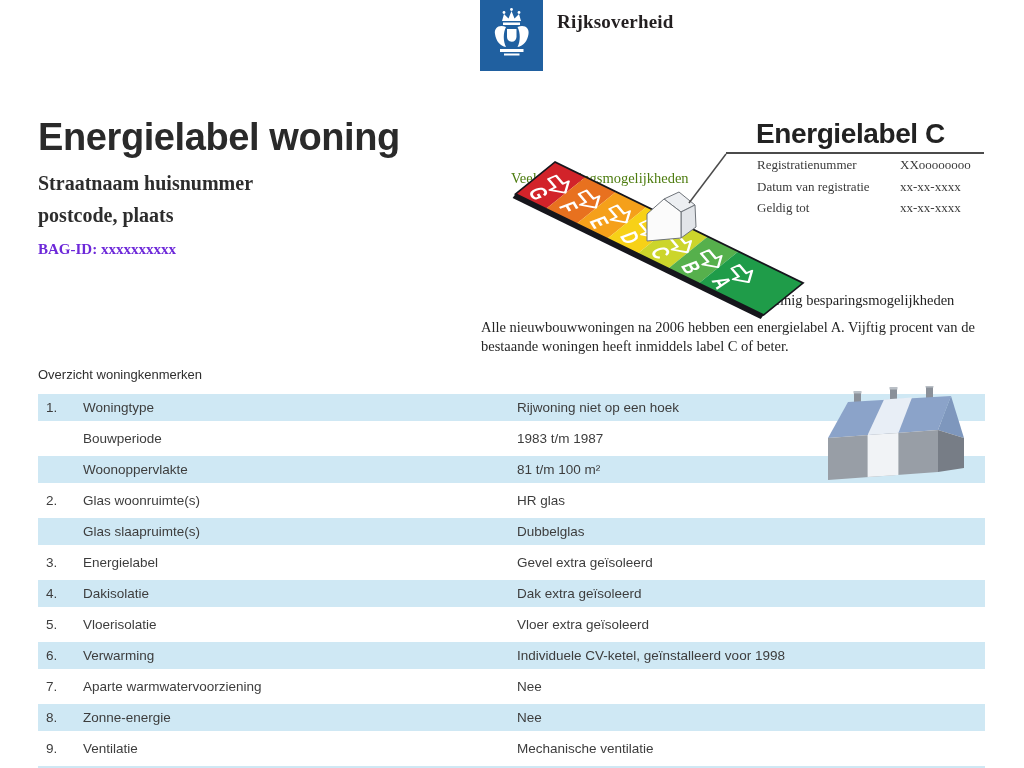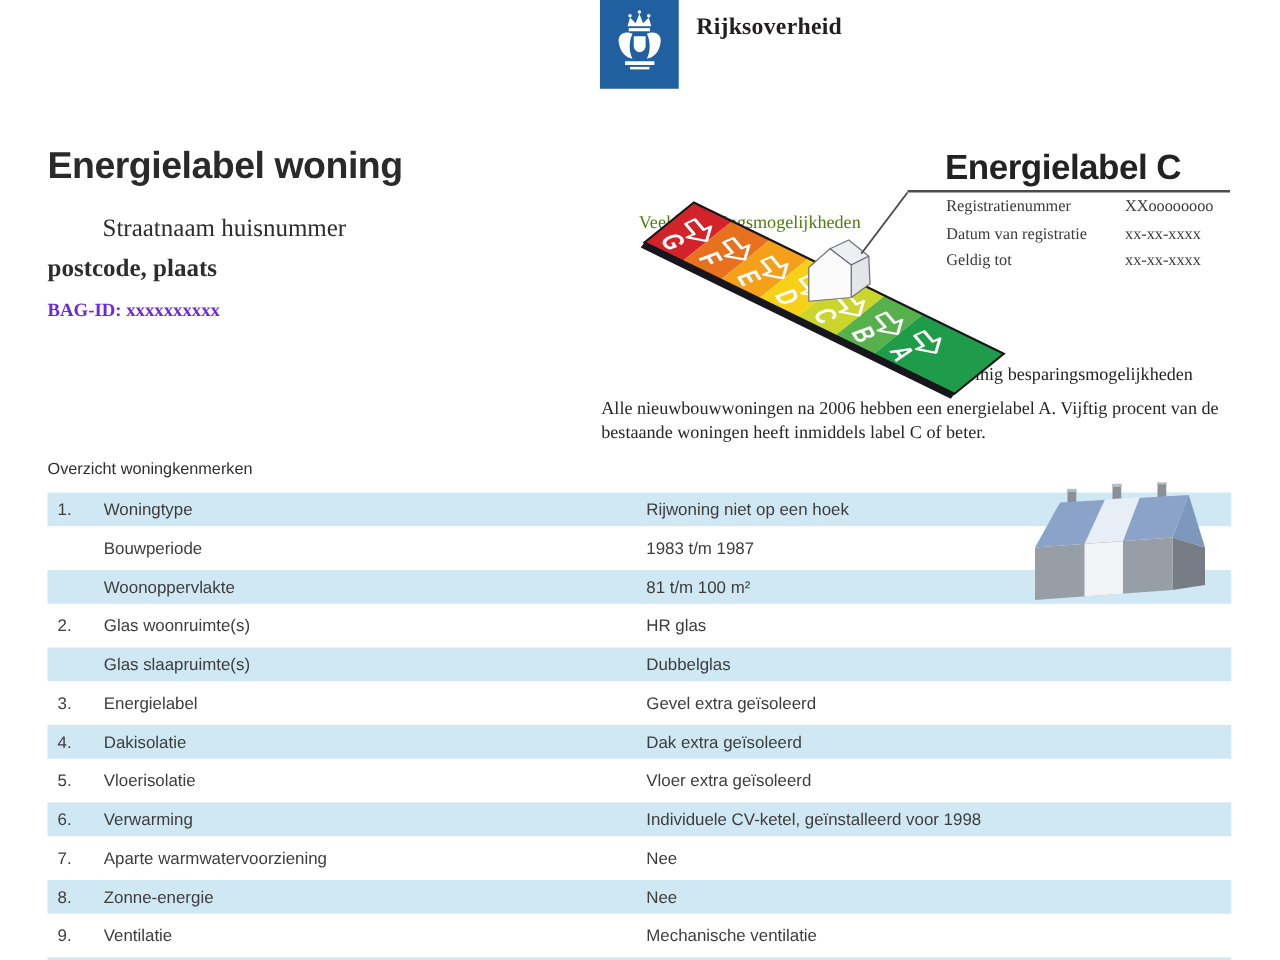--- a/index.html
+++ b/index.html
@@ -8,22 +8,22 @@
     overflow:hidden;font-family:"Liberation Serif",serif;color:#2b2b2b;
   }
   .abs{position:absolute;}
   .sans{font-family:"Liberation Sans",sans-serif;}
 
   
   .logo-box{left:480px;top:0;width:63px;height:71px;background:#2060a0;}
   .logo-text{left:557px;top:11px;font-size:19px;font-weight:bold;color:#231f20;letter-spacing:0.2px;}
 
   
-  .doc-title{left:38px;top:116px;font-size:30px;font-weight:bold;color:#2a2a2a;letter-spacing:-0.4px;}
-  .address1{left:38px;top:172px;font-size:20px;font-weight:normal;color:#2d2d2d;margin-left:44px;}
+  .doc-title{left:38px;top:116px;font-size:38px;font-weight:bold;color:#2a2a2a;letter-spacing:-0.4px;}
+  .address1{left:38px;top:172px;font-size:20px;font-weight:bold;color:#2d2d2d;}
   .address2{left:38px;top:204px;font-size:20px;font-weight:bold;color:#2d2d2d;}
   .bag-id{left:38px;top:241px;font-size:15px;font-weight:bold;color:#6d28d9;}
 
   
   .label-title{left:756px;top:118px;font-size:28px;font-weight:bold;color:#222;letter-spacing:-0.4px;}
   .label-rule{left:726px;top:152px;width:258px;height:0;border-top:2px solid #4b4b4b;}
   .reg-rows{left:757px;top:157px;width:235px;}
   .reg-row{position:relative;height:21.5px;font-size:13px;color:#3a3a3a;}
   .reg-label{position:absolute;left:0;}
   .reg-value{position:absolute;left:143px;}

